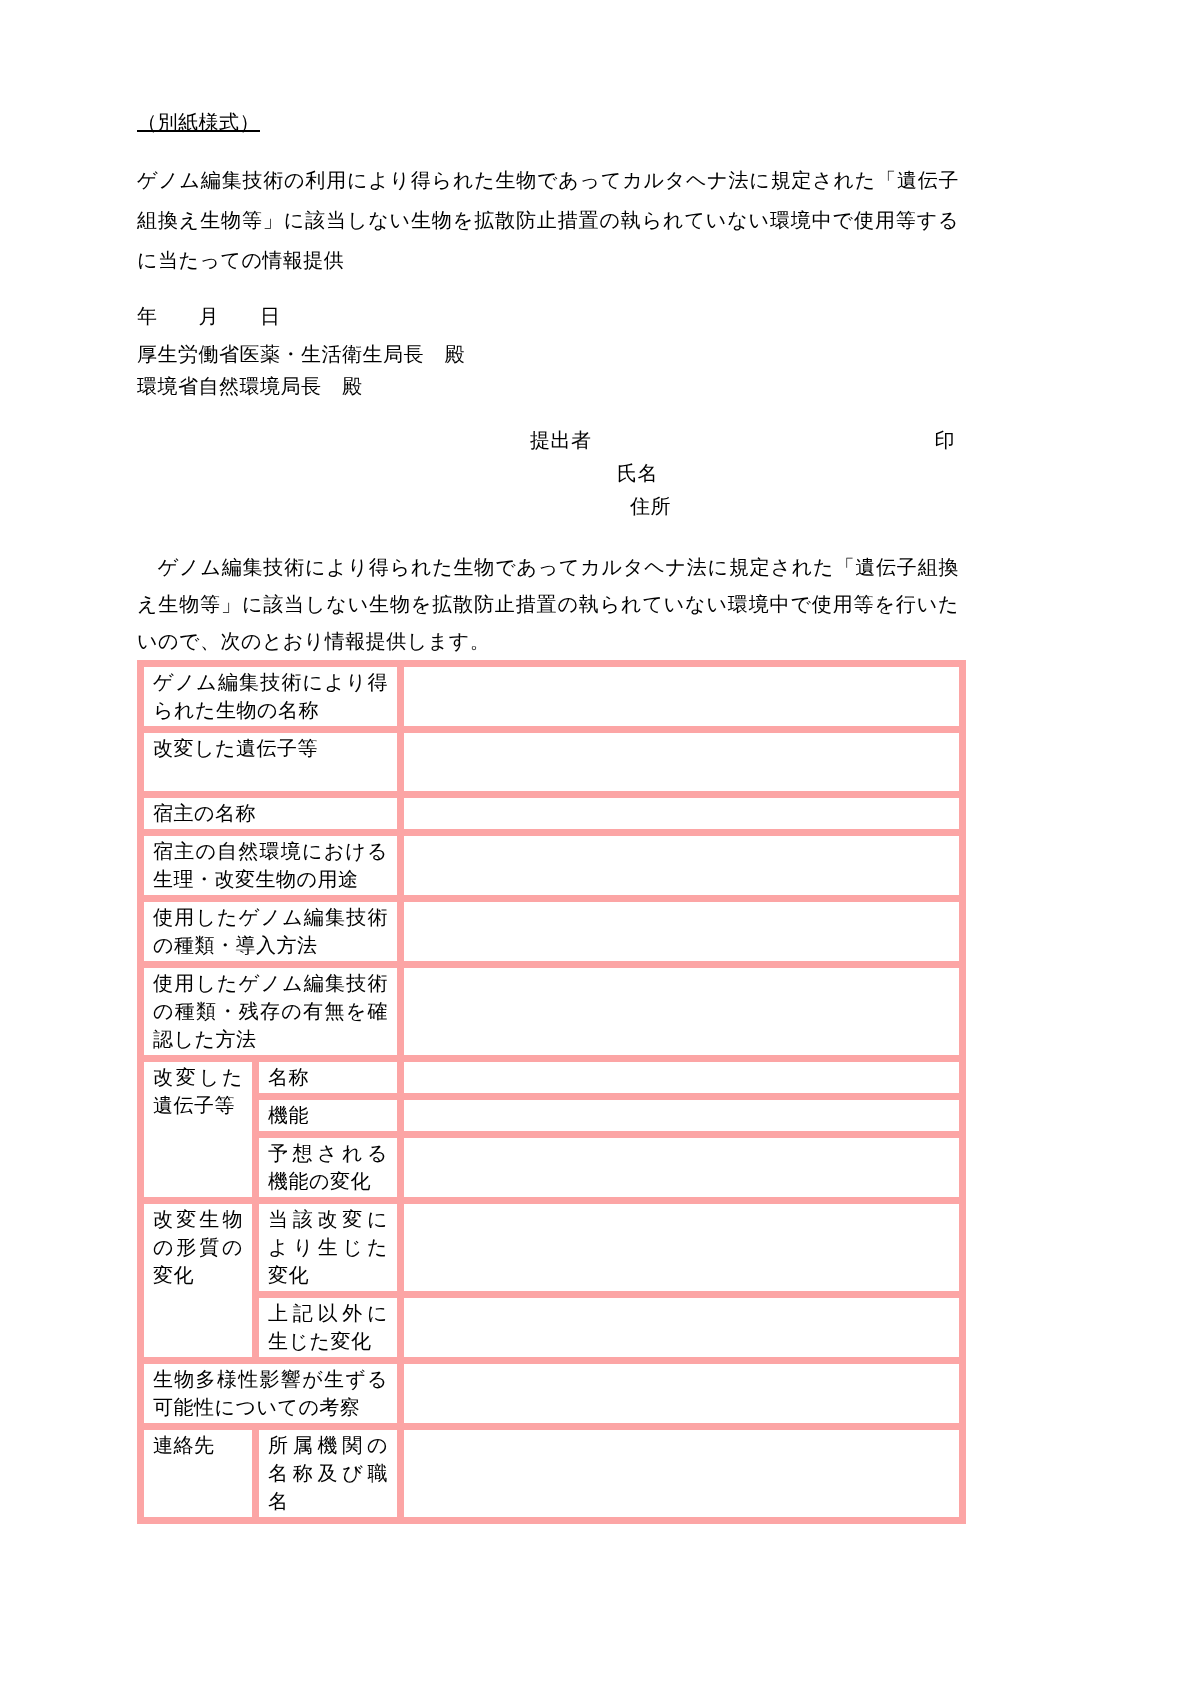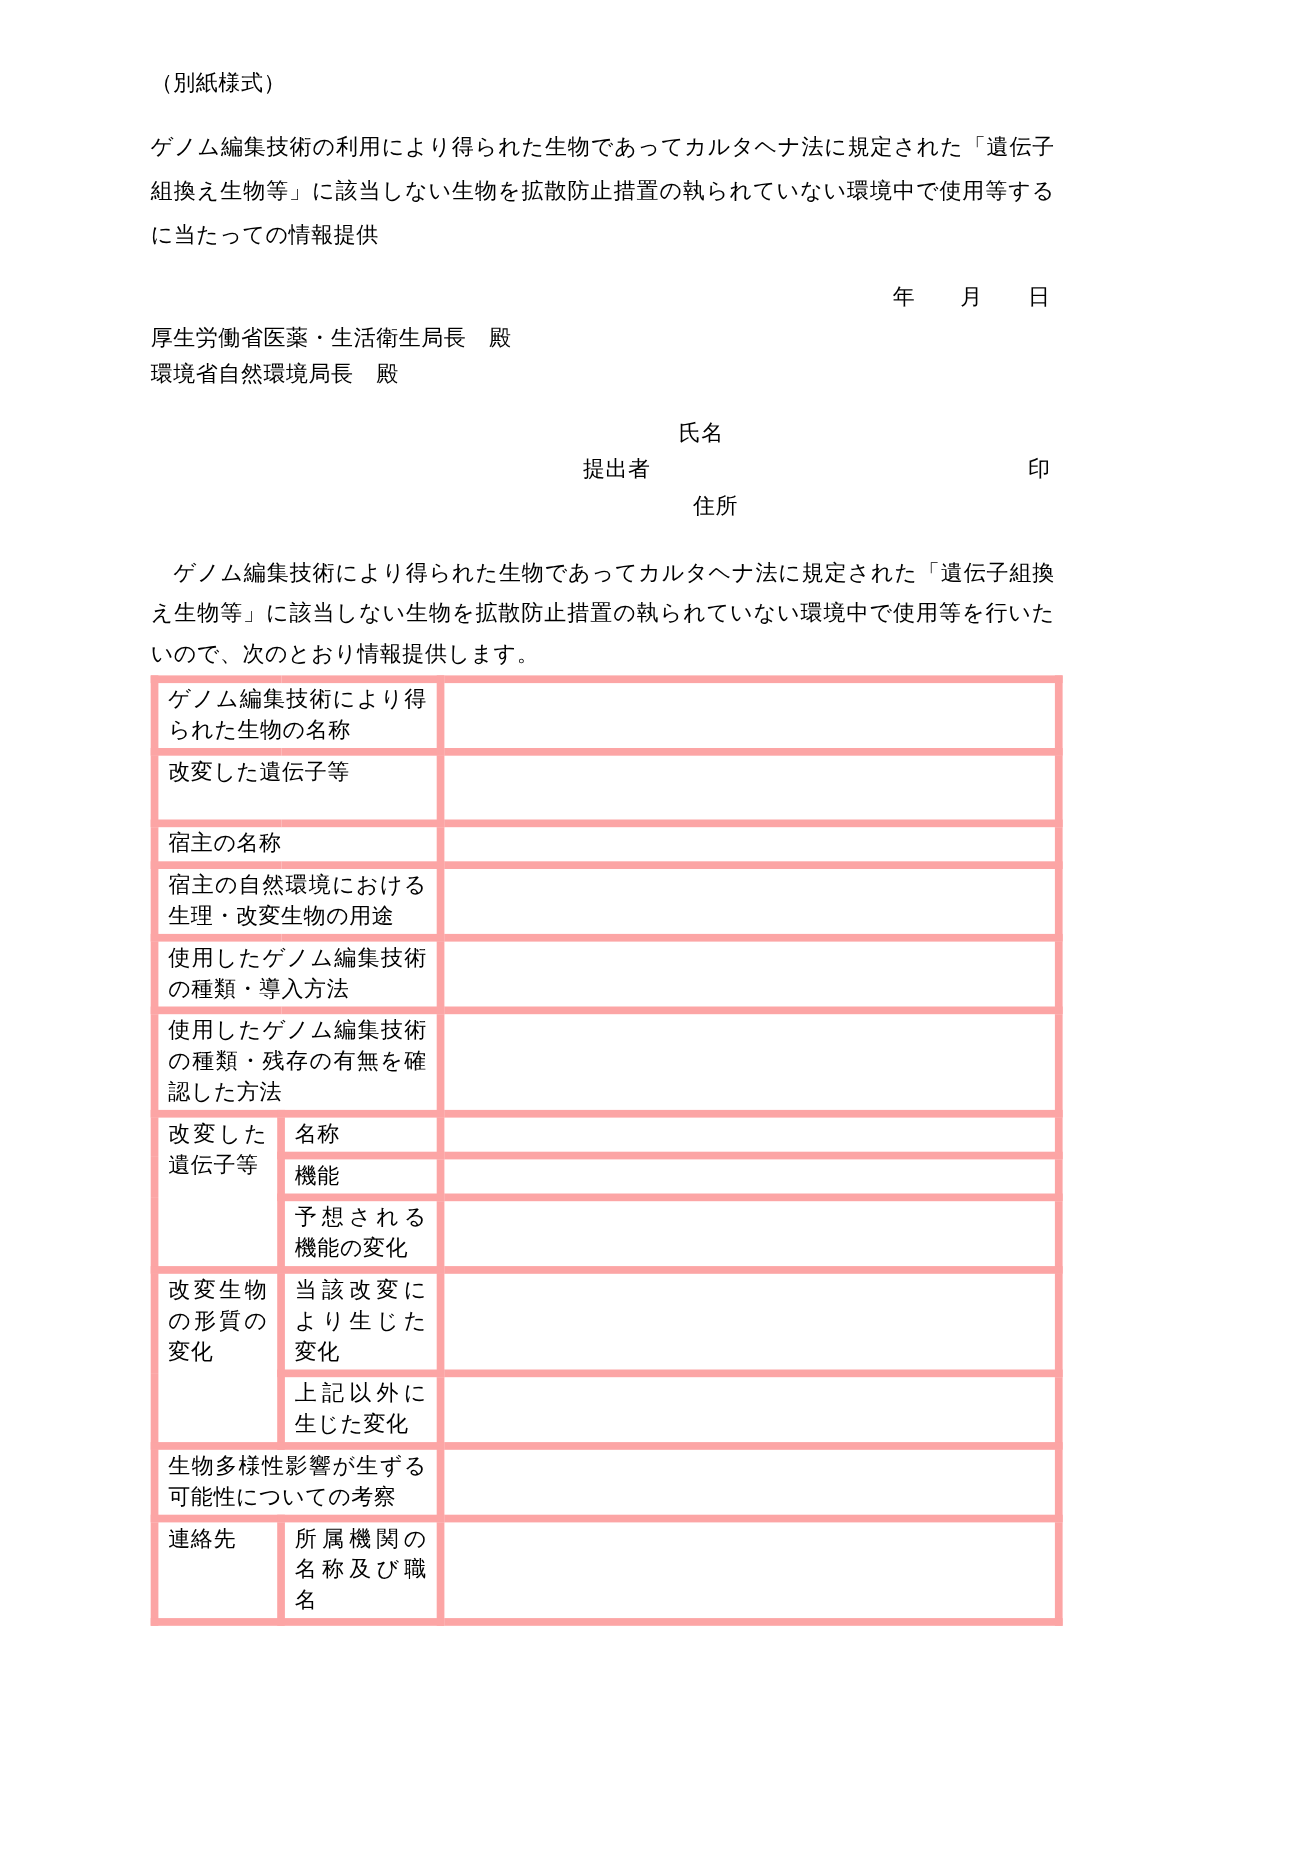--- a/index.html
+++ b/index.html
@@ -18,23 +18,23 @@
   }
   .content {
     position: absolute;
     left: 137px; top: 0;
     width: 822px;
     font-size: 20px;
     letter-spacing: 0.5px;
   }
   p { margin: 0; }
 
-  .form-note  { margin-top: 62px; line-height: 28px; }
+  .form-note  { margin-top: 108px; line-height: 28px; text-decoration: underline; }
   .doc-title  { margin-top: 24px;  line-height: 40px; text-align: justify; }
-  .date-line  { margin-top: 20px;  line-height: 32px; text-align: right; padding-right: 4px; }
+  .date-line  { margin-top: 20px;  line-height: 32px; padding-right: 4px; }
   .addressee-1 { margin-top: 6px;  line-height: 32px; }
   .addressee-2 { margin-top: 0;    line-height: 32px; }
 
   .submitter  { margin-top: 22px; line-height: 33px; }
   .sub-line   { height: 33px; }
   .name-line  { padding-left: 480px; }
   .role-line  { padding-left: 393px; padding-right: 4px; display: flex; justify-content: space-between; }
   .addr-line  { padding-left: 493px; }
 
   .body-text  { margin-top: 26px; line-height: 37px; text-align: justify; }
@@ -79,26 +79,26 @@
     <p class="form-note">（別紙様式）</p>
 
     <p class="doc-title">ゲノム編集技術の利用により得られた生物であってカルタヘナ法に規定された「遺伝子組換え生物等」に該当しない生物を拡散防止措置の執られていない環境中で使用等するに当たっての情報提供</p>
 
     <p class="date-line">年　　月　　日</p>
 
     <p class="addressee-1">厚生労働省医薬・生活衛生局長　殿</p>
     <p class="addressee-2">環境省自然環境局長　殿</p>
 
     <div class="submitter">
-      <div class="sub-line name-line">
-        <span>氏名</span>
-      </div>
       <div class="sub-line role-line">
         <span>提出者</span>
         <span>印</span>
+      </div>
+      <div class="sub-line name-line">
+        <span>氏名</span>
       </div>
       <div class="sub-line addr-line">
         <span>住所</span>
       </div>
     </div>
 
     <p class="body-text">　ゲノム編集技術により得られた生物であってカルタヘナ法に規定された「遺伝子組換え生物等」に該当しない生物を拡散防止措置の執られていない環境中で使用等を行いたいので、次のとおり情報提供します。</p>
 
     <table class="form-table">
       <colgroup>

